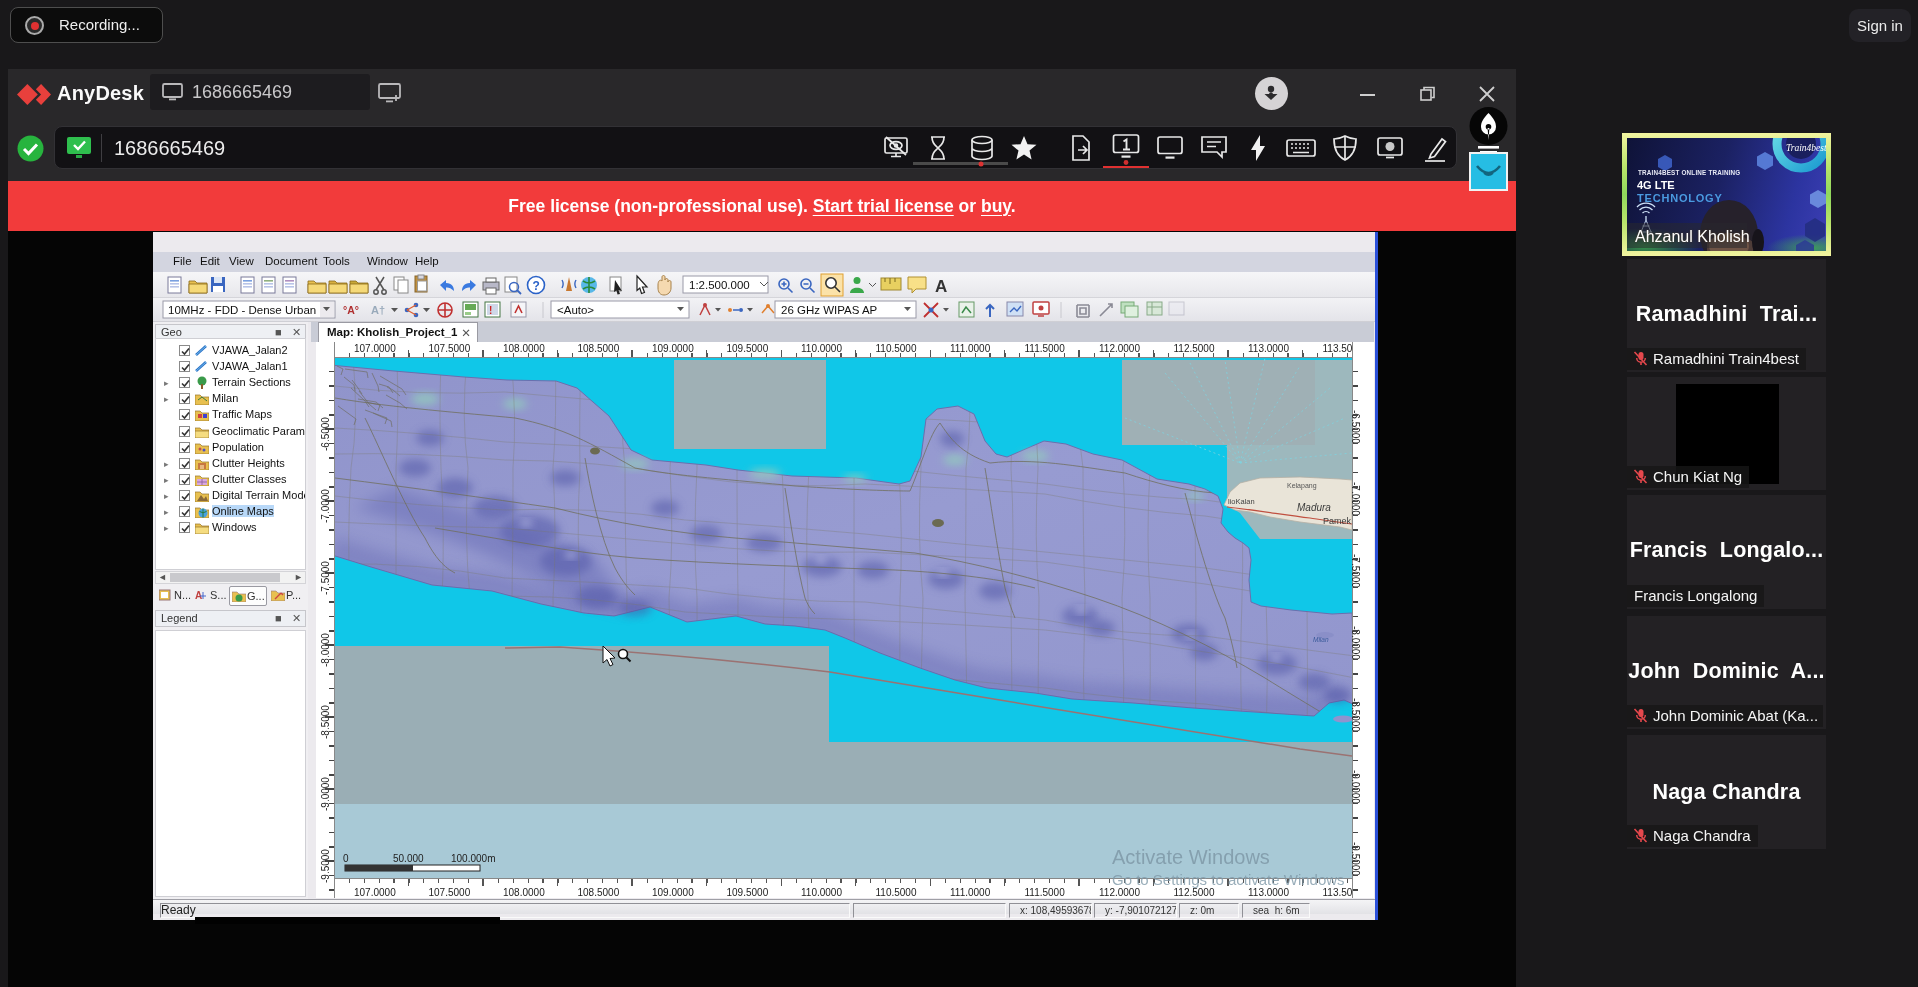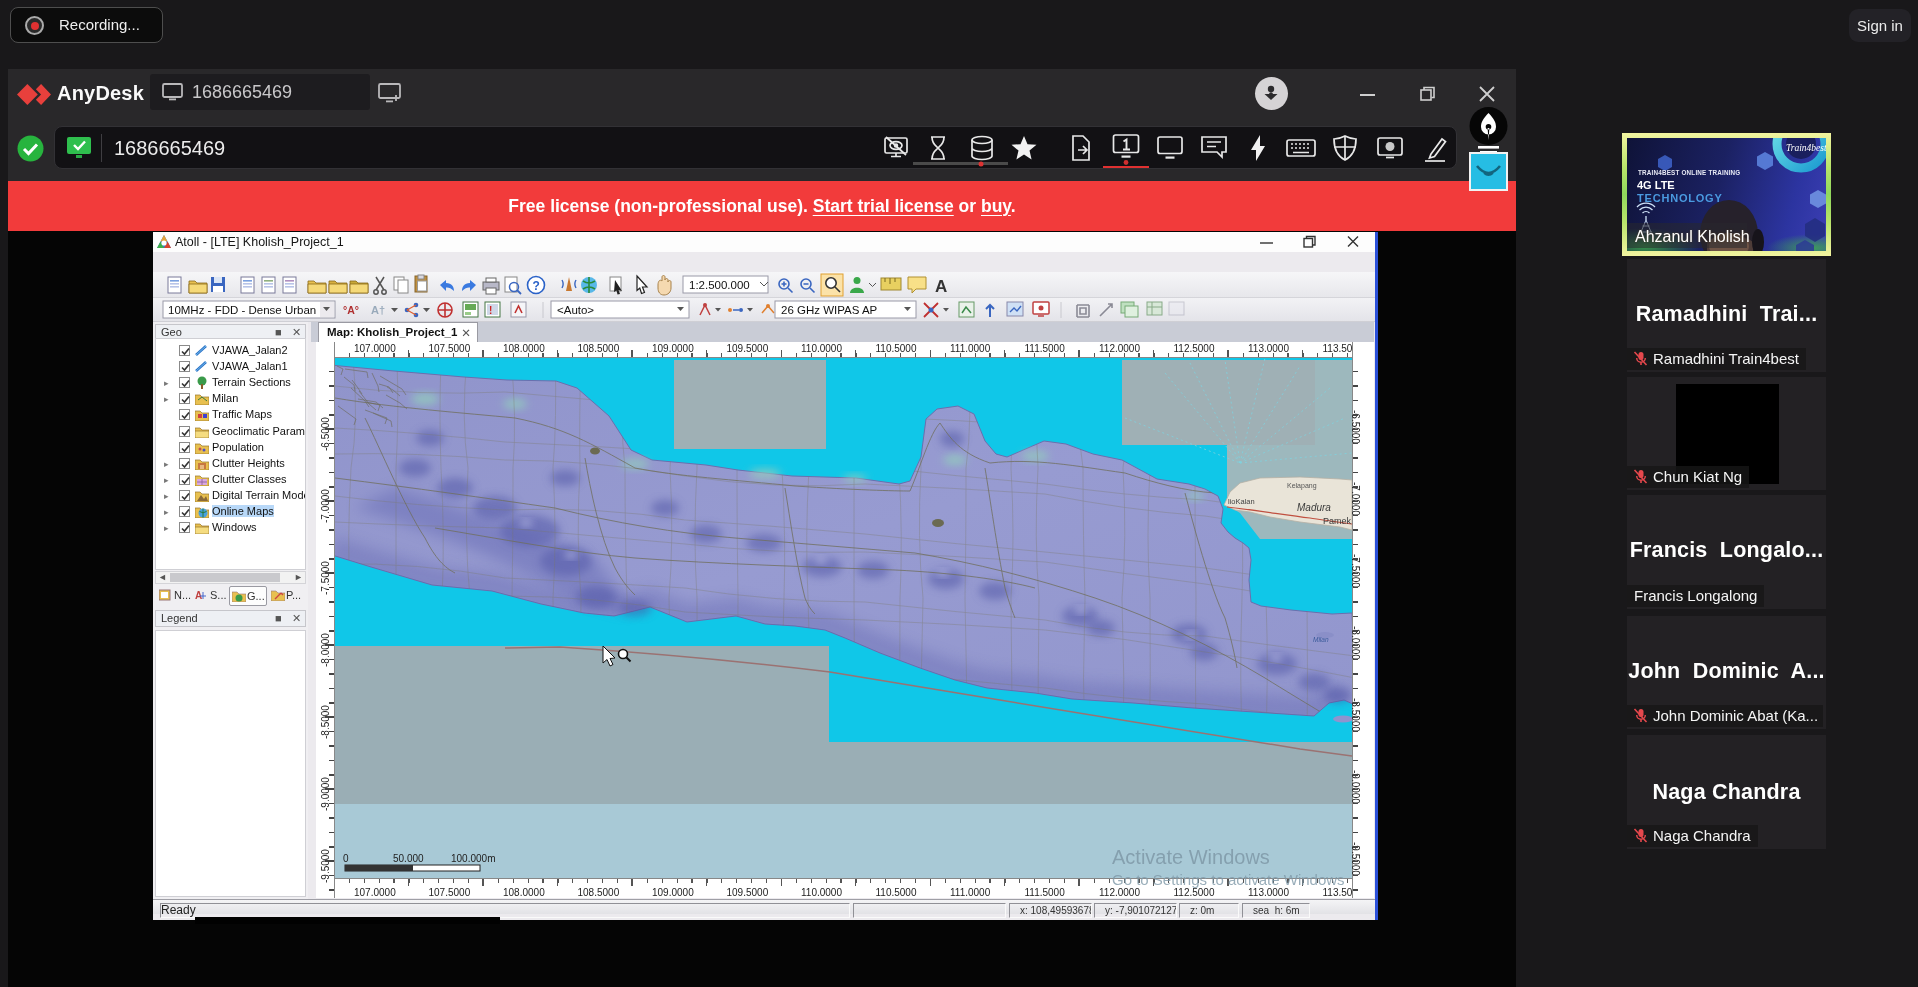--- a/index.html
+++ b/index.html
@@ -213,35 +213,28 @@
   <path d="M19.5 6 C14 12 12 15 12 20 a7.5 7.5 0 0 0 15 0 C27 15 25 12 19.5 6 Z M19.5 17 a2.8 2.8 0 0 1 0 5.6 a2.8 2.8 0 0 1 0 -5.6 M18.6 21 h1.8 L19.5 33 Z" fill="#fff" fill-rule="evenodd"></path>
   <rect x="9" y="39" width="21" height="2.6" fill="#fff"></rect>
     <rect x="11" y="44" width="17" height="2.6" fill="#fff"></rect>
 </svg>
 <div id="flo-smile" class="abs"><svg width="35" height="35" viewBox="0 0 35 35">
       <path d="M6 12 Q17.5 26 29 12" fill="none" stroke="#13657e" stroke-width="2.6"></path>
       <path d="M13 19 Q17.5 23 22 19" fill="none" stroke="#13657e" stroke-width="2"></path>
     </svg></div>
 
 <div id="atoll" class="abs">
-  <div id="at-title" class="abs">
-    <svg class="abs" style="left:3px;top:2px" width="16" height="16" viewBox="0 0 16 16">
-        <path d="M8 1 L15 14 H1 Z" fill="#2f7fd6"></path>
-        <path d="M8 1 L11.5 7.5 L4.5 7.5 Z" fill="#e5a33c"></path>
-        <path d="M4.5 7.5 L8 14 H1 Z" fill="#3fae49"></path>
-        <path d="M11.5 7.5 L15 14 H8 Z" fill="#d6452f"></path>
-        <circle cx="8" cy="9" r="2.6" fill="#fff"></circle>
-      </svg>
-    <span class="t">Atoll - [LTE] Kholish_Project_1</span>
-    <svg class="abs" style="left:1105px;top:3px" width="105" height="14" viewBox="0 0 105 14" stroke="#333" stroke-width="1.4" fill="none">
-      <path d="M2 8 h13"></path>
-      <rect x="46" y="3.5" width="8.5" height="8.5"></rect>
-        <path d="M48.5 3.5 v-2 h8.5 v8.5 h-2"></path>
-      <path d="M90 1.5 L100 11.5 M100 1.5 L90 11.5"></path>
-    </svg>
+  <div id="at-menu" class="abs">
+    <span style="left:20px">File</span>
+      <span style="left:47px">Edit</span>
+      <span style="left:76px">View</span>
+      <span style="left:112px">Document</span>
+      <span style="left:170px">Tools</span>
+      <span style="left:214px">Window</span>
+      <span style="left:262px">Help</span>
   </div>
   <div id="at-tb1" class="abs"><svg width="1000" height="26" id="tb1svg">
         <g transform="translate(15,5)">
           <rect width="13" height="16" fill="#fff" stroke="#7a7a9a" stroke-width="1"></rect>
           <rect x="2" y="3" width="9" height="1.6" fill="#7aa0e0"></rect>
           <rect x="2" y="6" width="9" height="1.6" fill="#b8c4e8"></rect>
           <rect x="2" y="9" width="9" height="1.6" fill="#b8c4e8"></rect>
         </g>
         <g transform="translate(36,6)">
           <path d="M0 3 h6 l2 2 h10 v10 h-18 z" fill="#e8c050" stroke="#8a6a1a" stroke-width="0.8"></path>

